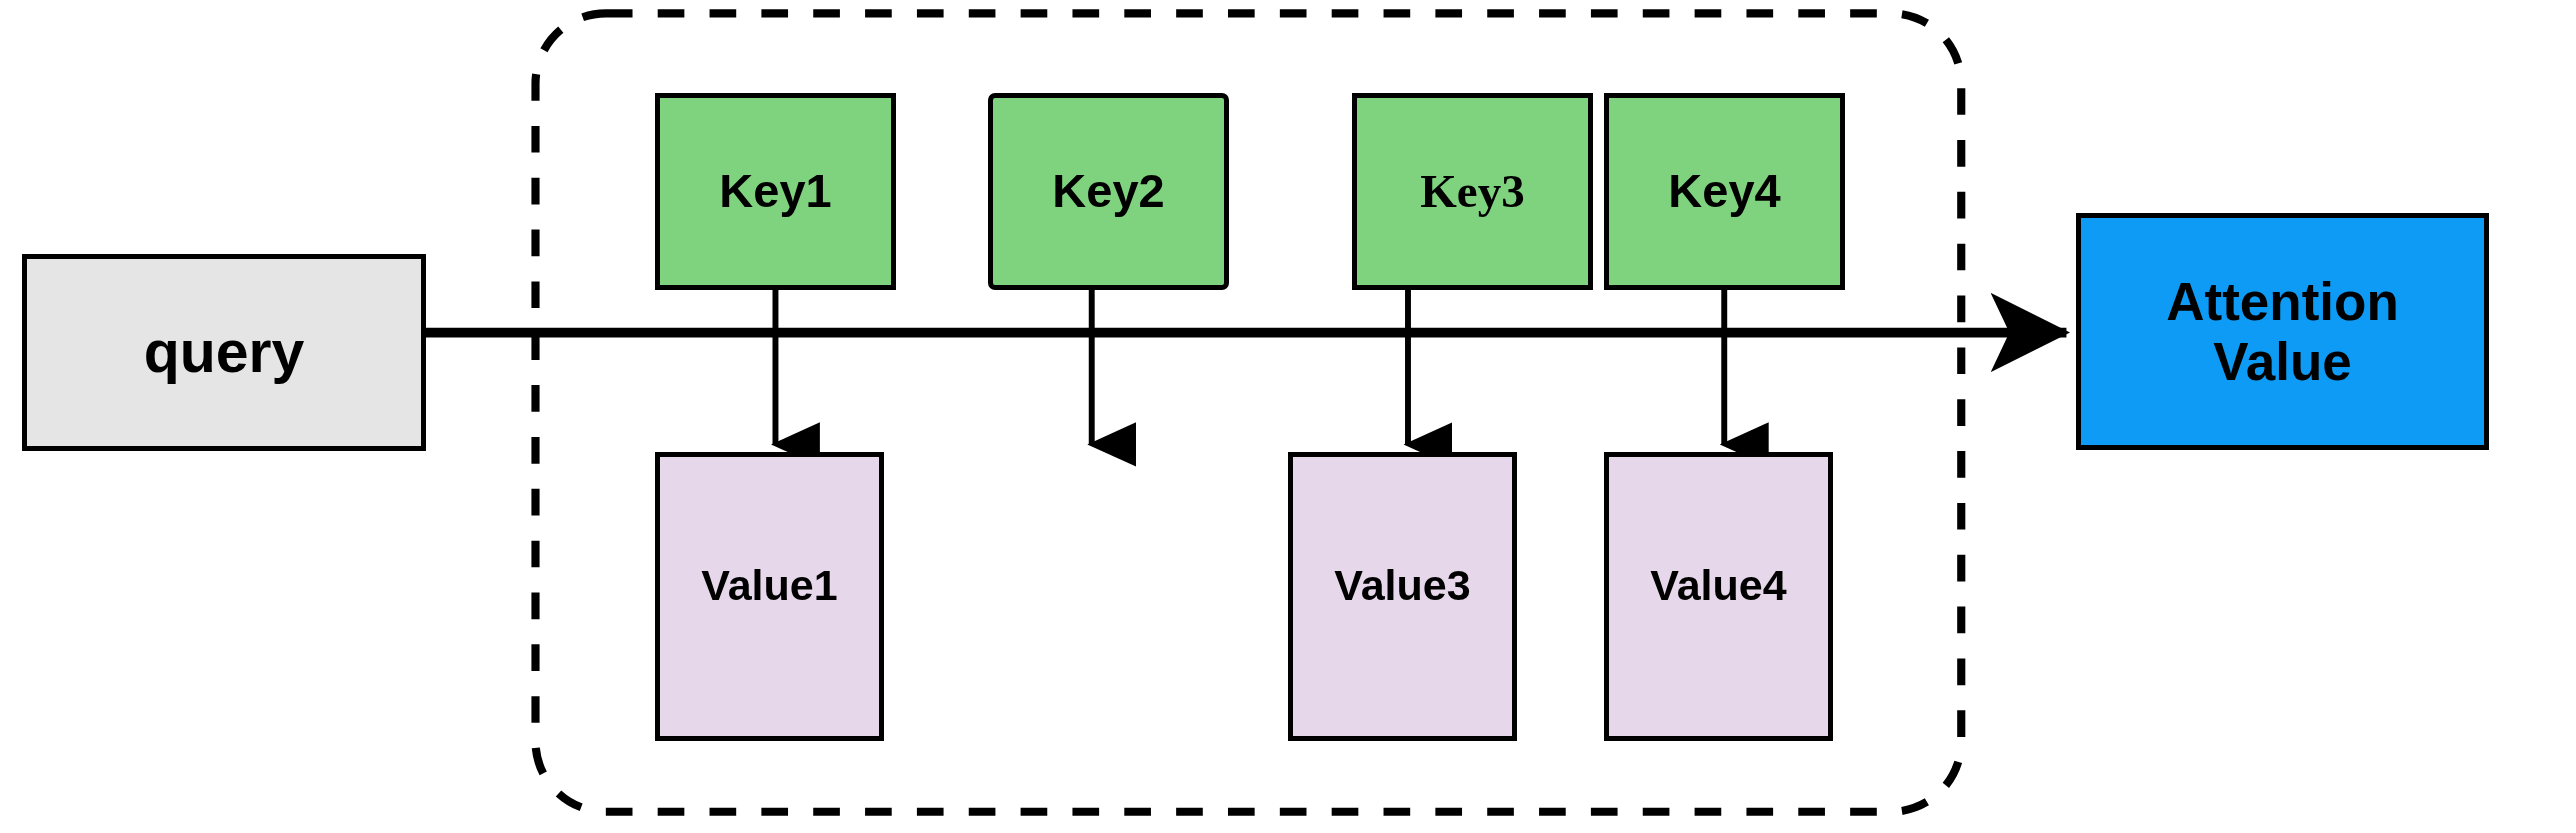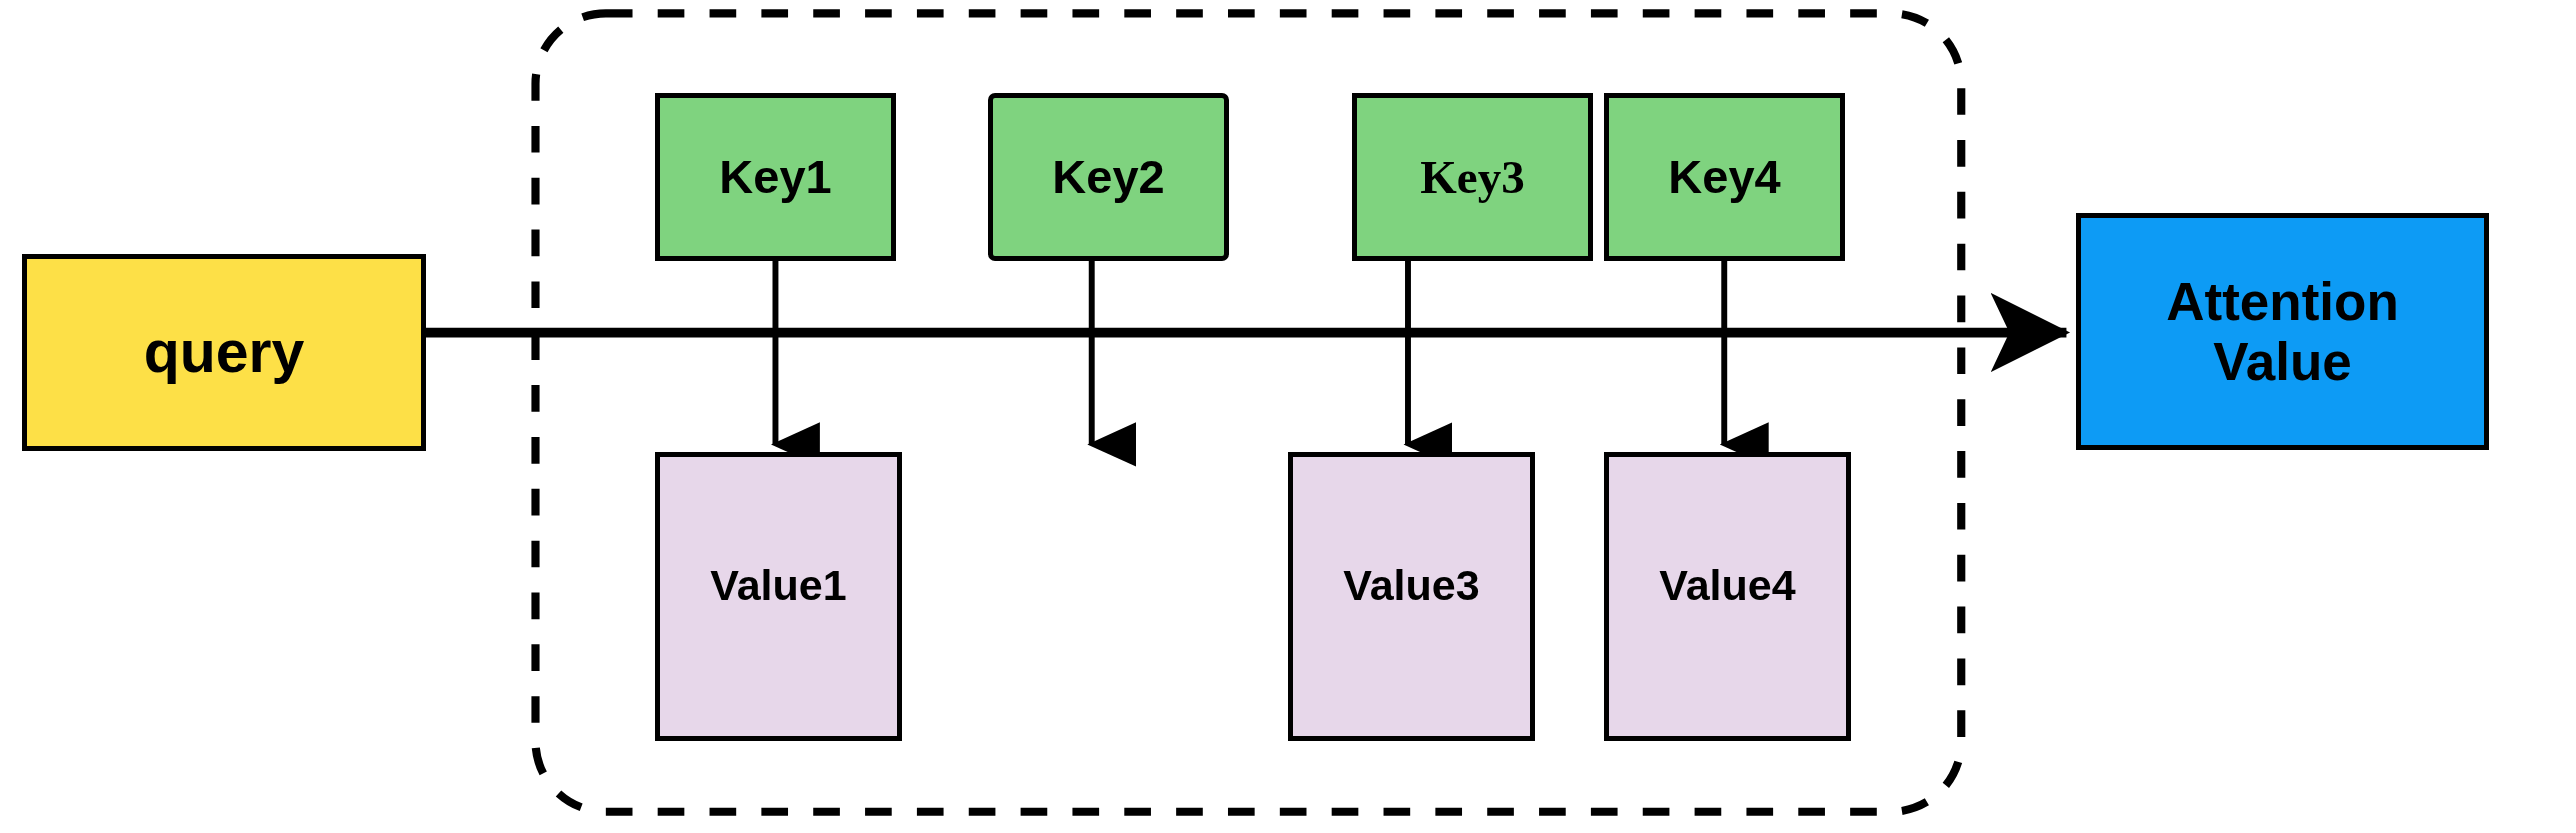--- a/index.html
+++ b/index.html
@@ -39,41 +39,41 @@
     line-height: 1.12;
     z-index: 3;
   }
 
   
   #query-node {
     left: 22px;
     top: 254px;
     width: 404px;
     height: 197px;
-    background: #fde047;
+    background: #e5e5e5;
     font-size: 59px;
   }
 
   
   .key-node {
     top: 93px;
     width: 241px;
-    height: 168px;
+    height: 197px;
     background: #7FD37F;
     font-size: 47px;
   }
   #key-node-0 { left: 655px; }
   #key-node-1 { left: 988px; border-radius: 7px; }
   #key-node-2 { left: 1352px; font-family: Liberation Serif, serif; }
   #key-node-3 { left: 1604px; }
 
   
   .value-node {
     top: 452px;
-    width: 247px;
+    width: 229px;
     height: 289px;
     background: #E7D7EA;
     font-size: 43px;
     align-items: flex-start;
     padding-top: 104px;
   }
   #value-node-0 { left: 655px; }
   #value-node-1 { left: 972px; }
   #value-node-2 { left: 1288px; text-align: center; }
   #value-node-3 { left: 1604px; }

